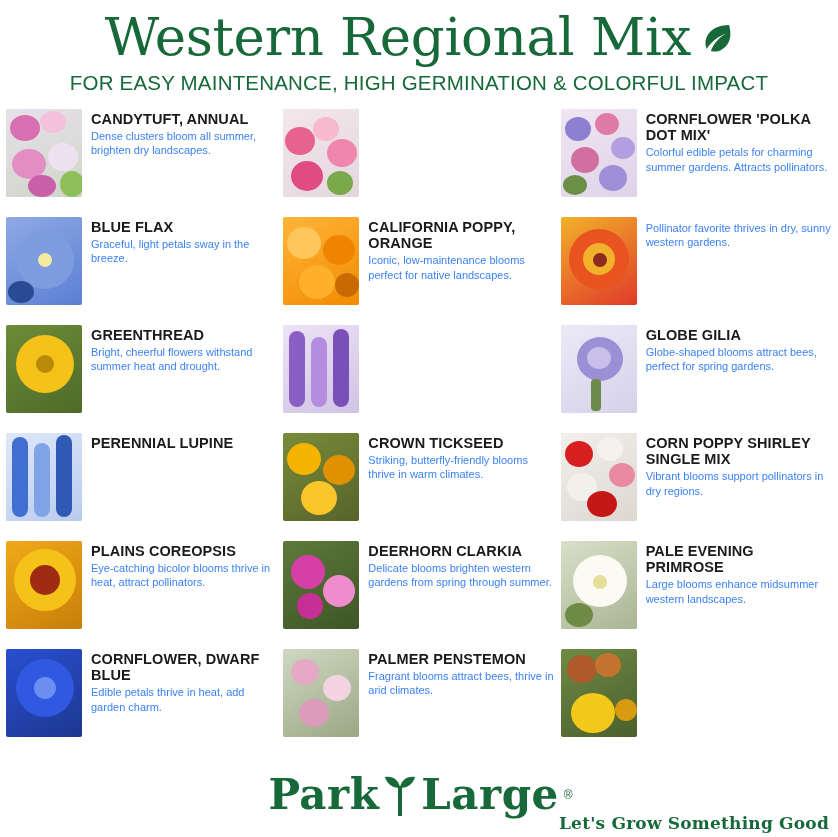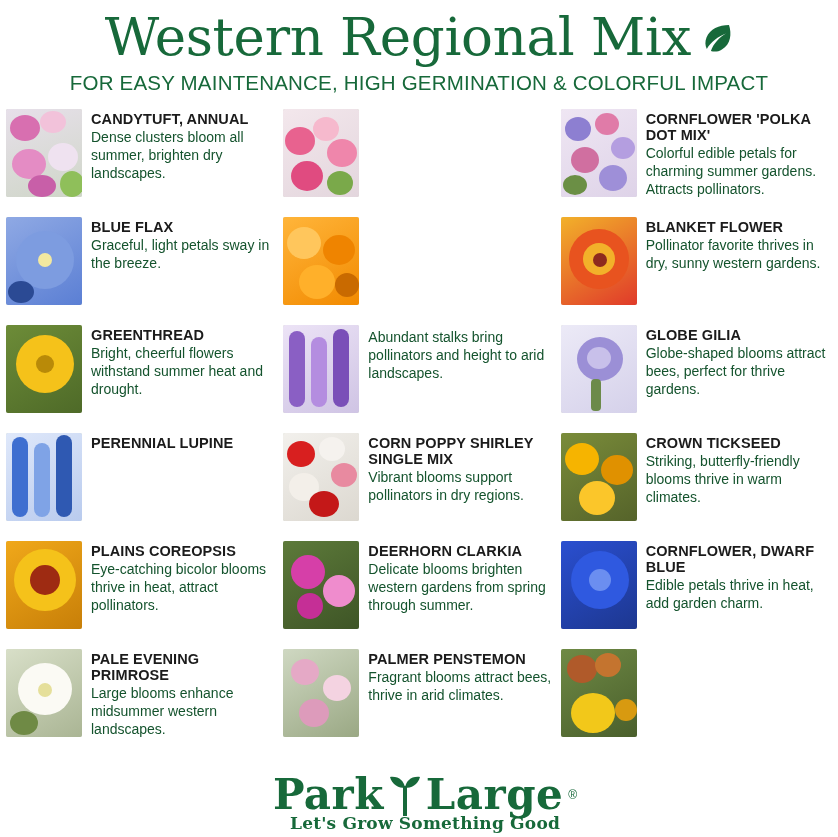--- a/index.html
+++ b/index.html
@@ -81,31 +81,31 @@
   .name {
     font-size: 14.5px;
     font-weight: bold;
     color: #1b1b1b;
     line-height: 1.12;
     letter-spacing: 0.1px;
     text-transform: uppercase;
   }
   .desc {
     margin-top: 2px;
-    font-size: 14px;
-    color: #14532d;
+    font-size: 11px;
+    color: #3b82f6;
     line-height: 1.28;
   }
 
   
   .footer {
     position: absolute;
-    left: 0; right: 0;
+    left: 0; right: 9px;
     bottom: 4px;
-    text-align: center;
+    text-align: right;
     margin-left: 12px;
   }
   .logo-row {
     display: flex;
     align-items: center;
     justify-content: center;
     gap: 4px;
   }
   .logo-text {
     font-family: "DejaVu Serif", serif;
@@ -212,31 +212,34 @@
     </div>
 
     <div class="cell">
       <div class="thumb">
         <span class="bg-soft" style="background:linear-gradient(150deg,#ffb53a,#f28a00)"></span>
         <span class="fl" style="left:4px;top:10px;width:34px;height:32px;background:#ffc65c"></span>
         <span class="fl" style="left:40px;top:18px;width:32px;height:30px;background:#ef8400"></span>
         <span class="fl" style="left:16px;top:48px;width:36px;height:34px;background:#ffb02a"></span>
         <span class="fl" style="left:52px;top:56px;width:24px;height:24px;background:#c96a00"></span>
       </div>
+      <div class="txt">
+        <div class="name">CALIFORNIA POPPY, ORANGE</div>
+        <div class="desc">Iconic, low-maintenance blooms perfect for native landscapes.</div>
+      </div>
     </div>
 
     <div class="cell">
       <div class="thumb">
         <span class="bg-soft" style="background:linear-gradient(150deg,#f2b12a,#e03a2a)"></span>
         <span class="fl" style="left:8px;top:12px;width:60px;height:60px;background:#e8531f"></span>
         <span class="fl" style="left:22px;top:26px;width:32px;height:32px;background:#f2b12a"></span>
         <span class="fl" style="left:32px;top:36px;width:14px;height:14px;background:#8d2a1e"></span>
       </div>
       <div class="txt">
-        <div class="name">BLANKET FLOWER</div>
         <div class="desc">Pollinator favorite thrives in dry, sunny western gardens.</div>
       </div>
     </div>
 
     <div class="cell">
       <div class="thumb">
         <span class="bg-soft" style="background:linear-gradient(150deg,#6d8c38,#4e6a28)"></span>
         <span class="fl" style="left:10px;top:10px;width:58px;height:58px;background:#f5c21a"></span>
         <span class="fl" style="left:30px;top:30px;width:18px;height:18px;background:#b98a08"></span>
       </div>
@@ -247,79 +250,78 @@
     </div>
 
     <div class="cell">
       <div class="thumb">
         <span class="bg-soft" style="background:linear-gradient(150deg,#ece3f6,#cfc4e4)"></span>
         <span class="fl" style="left:6px;top:6px;width:16px;height:76px;background:#8a5fc4;border-radius:8px"></span>
         <span class="fl" style="left:28px;top:12px;width:16px;height:70px;background:#b48de0;border-radius:8px"></span>
         <span class="fl" style="left:50px;top:4px;width:16px;height:78px;background:#7a4fb8;border-radius:8px"></span>
       </div>
       <div class="txt">
-        <div class="desc">Abundant stalks bring pollinators and height to arid landscapes.</div>
       </div>
     </div>
 
     <div class="cell">
       <div class="thumb">
         <span class="bg-soft" style="background:linear-gradient(150deg,#eceaf7,#d5d1ea)"></span>
         <span class="fl" style="left:16px;top:12px;width:46px;height:44px;background:#9b8fd6"></span>
         <span class="fl" style="left:26px;top:22px;width:24px;height:22px;background:#c8c0ea"></span>
         <span class="fl" style="left:30px;top:54px;width:10px;height:32px;background:#6c8a4a;border-radius:4px"></span>
       </div>
       <div class="txt">
         <div class="name">GLOBE GILIA</div>
-        <div class="desc">Globe-shaped blooms attract bees, perfect for thrive gardens.</div>
+        <div class="desc">Globe-shaped blooms attract bees, perfect for spring gardens.</div>
       </div>
     </div>
 
     <div class="cell">
       <div class="thumb">
         <span class="bg-soft" style="background:linear-gradient(150deg,#dfe8fa,#b9cbee)"></span>
         <span class="fl" style="left:6px;top:4px;width:16px;height:80px;background:#3f6fd0;border-radius:8px"></span>
         <span class="fl" style="left:28px;top:10px;width:16px;height:74px;background:#7fa3e6;border-radius:8px"></span>
         <span class="fl" style="left:50px;top:2px;width:16px;height:82px;background:#2f59b2;border-radius:8px"></span>
       </div>
       <div class="txt">
         <div class="name">PERENNIAL LUPINE</div>
+      </div>
+    </div>
+
+    <div class="cell">
+      <div class="thumb">
+        <span class="bg-soft" style="background:linear-gradient(150deg,#7a8c3a,#55632a)"></span>
+        <span class="fl" style="left:4px;top:10px;width:34px;height:32px;background:#f6b400"></span>
+        <span class="fl" style="left:40px;top:22px;width:32px;height:30px;background:#e09100"></span>
+        <span class="fl" style="left:18px;top:48px;width:36px;height:34px;background:#fbc62a"></span>
+      </div>
+      <div class="txt">
+        <div class="name">CROWN TICKSEED</div>
+        <div class="desc">Striking, butterfly-friendly blooms thrive in warm climates.</div>
       </div>
     </div>
 
     <div class="cell">
       <div class="thumb">
         <span class="bg-soft" style="background:linear-gradient(150deg,#f2f0ec,#dcd8d0)"></span>
         <span class="fl" style="left:4px;top:8px;width:28px;height:26px;background:#d81f1f"></span>
         <span class="fl" style="left:36px;top:4px;width:26px;height:24px;background:#f5f2ee"></span>
         <span class="fl" style="left:48px;top:30px;width:26px;height:24px;background:#e88aa0"></span>
         <span class="fl" style="left:6px;top:40px;width:30px;height:28px;background:#f3efe9"></span>
         <span class="fl" style="left:26px;top:58px;width:30px;height:26px;background:#c41818"></span>
       </div>
       <div class="txt">
         <div class="name">CORN POPPY SHIRLEY SINGLE MIX</div>
         <div class="desc">Vibrant blooms support pollinators in dry regions.</div>
       </div>
     </div>
 
     <div class="cell">
       <div class="thumb">
-        <span class="bg-soft" style="background:linear-gradient(150deg,#7a8c3a,#55632a)"></span>
-        <span class="fl" style="left:4px;top:10px;width:34px;height:32px;background:#f6b400"></span>
-        <span class="fl" style="left:40px;top:22px;width:32px;height:30px;background:#e09100"></span>
-        <span class="fl" style="left:18px;top:48px;width:36px;height:34px;background:#fbc62a"></span>
-      </div>
-      <div class="txt">
-        <div class="name">CROWN TICKSEED</div>
-        <div class="desc">Striking, butterfly-friendly blooms thrive in warm climates.</div>
-      </div>
-    </div>
-
-    <div class="cell">
-      <div class="thumb">
         <span class="bg-soft" style="background:linear-gradient(150deg,#f0a81a,#c87f08)"></span>
         <span class="fl" style="left:8px;top:8px;width:62px;height:62px;background:#f5c21a"></span>
         <span class="fl" style="left:24px;top:24px;width:30px;height:30px;background:#9e2b12"></span>
       </div>
       <div class="txt">
         <div class="name">PLAINS COREOPSIS</div>
         <div class="desc">Eye-catching bicolor blooms thrive in heat, attract pollinators.</div>
       </div>
     </div>
 
@@ -331,40 +333,40 @@
         <span class="fl" style="left:14px;top:52px;width:26px;height:26px;background:#c52f96"></span>
       </div>
       <div class="txt">
         <div class="name">DEERHORN CLARKIA</div>
         <div class="desc">Delicate blooms brighten western gardens from spring through summer.</div>
       </div>
     </div>
 
     <div class="cell">
       <div class="thumb">
-        <span class="bg-soft" style="background:linear-gradient(150deg,#2a4fd0,#1d3790)"></span>
-        <span class="fl" style="left:10px;top:10px;width:58px;height:58px;background:#2f59e0"></span>
-        <span class="fl" style="left:28px;top:28px;width:22px;height:22px;background:#6b8ef0"></span>
-      </div>
-      <div class="txt">
-        <div class="name">CORNFLOWER, DWARF BLUE</div>
-        <div class="desc">Edible petals thrive in heat, add garden charm.</div>
-      </div>
-    </div>
-
-    <div class="cell">
-      <div class="thumb">
         <span class="bg-soft" style="background:linear-gradient(150deg,#d8dfc8,#aab594)"></span>
         <span class="fl" style="left:12px;top:14px;width:54px;height:52px;background:#fbfaf4"></span>
         <span class="fl" style="left:32px;top:34px;width:14px;height:14px;background:#e5df9a"></span>
         <span class="fl" style="left:4px;top:62px;width:28px;height:24px;background:#6f8a45"></span>
       </div>
       <div class="txt">
         <div class="name">PALE EVENING PRIMROSE</div>
         <div class="desc">Large blooms enhance midsummer western landscapes.</div>
+      </div>
+    </div>
+
+    <div class="cell">
+      <div class="thumb">
+        <span class="bg-soft" style="background:linear-gradient(150deg,#2a4fd0,#1d3790)"></span>
+        <span class="fl" style="left:10px;top:10px;width:58px;height:58px;background:#2f59e0"></span>
+        <span class="fl" style="left:28px;top:28px;width:22px;height:22px;background:#6b8ef0"></span>
+      </div>
+      <div class="txt">
+        <div class="name">CORNFLOWER, DWARF BLUE</div>
+        <div class="desc">Edible petals thrive in heat, add garden charm.</div>
       </div>
     </div>
 
     <div class="cell">
       <div class="thumb">
         <span class="bg-soft" style="background:linear-gradient(150deg,#cfd8c2,#9aa884)"></span>
         <span class="fl" style="left:8px;top:10px;width:28px;height:26px;background:#e5a9c6"></span>
         <span class="fl" style="left:40px;top:26px;width:28px;height:26px;background:#f4d3e1"></span>
         <span class="fl" style="left:16px;top:50px;width:30px;height:28px;background:#dd9bbb"></span>
       </div>

